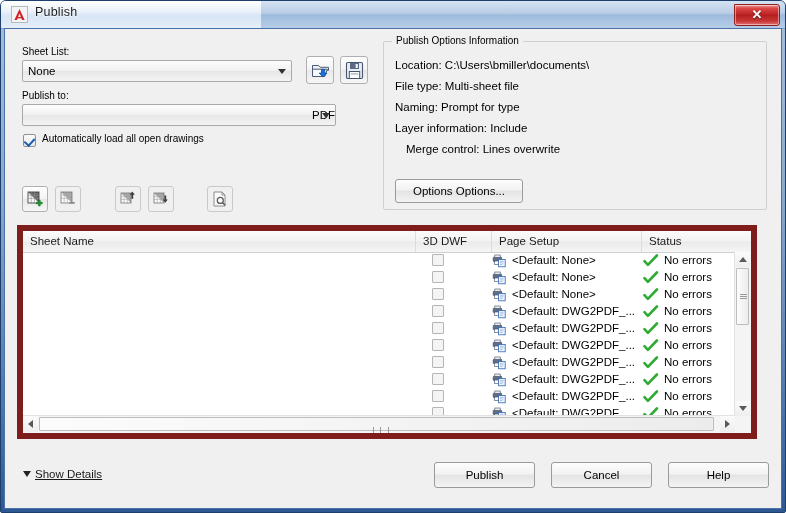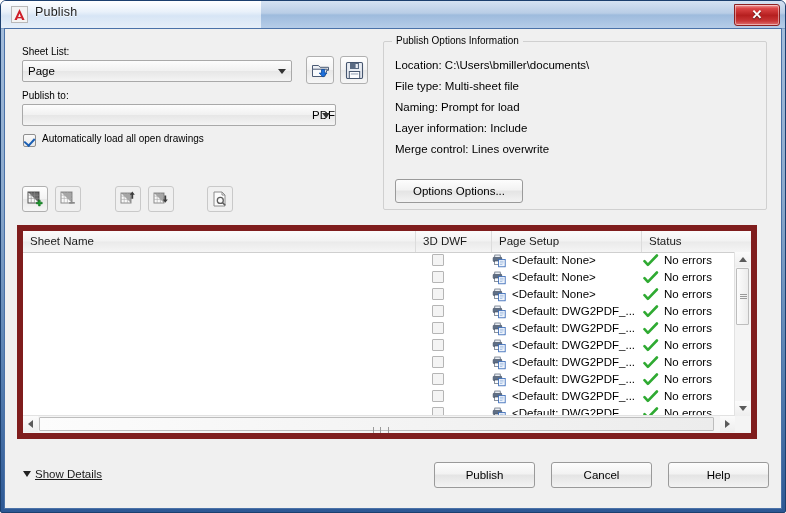--- a/index.html
+++ b/index.html
@@ -206,21 +206,21 @@
     <div id="title-text">Publish</div>
     <div id="close-btn">✕</div>
   </div>
 
   <div id="frame-inner">
 
     <div class="label" style="left:17px; top:17px;">
       <span>Sheet List:</span>
     </div>
     <div class="combo" style="left:17px; top:31px; width:270px;">
-      <span>Page</span>
+      <span>None</span>
       <span class="arrowbox">
           <span class="arrow"></span>
         </span>
     </div>
 
     <div class="iconbtn" style="left:301px; top:27px; width:28px; height:28px;">
       <svg width="19" height="19" viewBox="0 0 19 19">
         <path d="M1.5 4.5h6l1.6 1.8h8.4v3H1.5z" fill="#eef1f6" stroke="#4a5a74" stroke-width="1"></path>
         <path d="M1.5 8.2h14.8l-2.6 7.3H1.5z" fill="#f7f9fc" stroke="#4a5a74" stroke-width="1"></path>
         <path d="M10.5 8.5h3.2v3.6h2.3l-3.9 4-3.9-4h2.3z" fill="#1e6fd9" stroke="#0d4ba0" stroke-width="0.8"></path>
@@ -290,23 +290,23 @@
         <circle cx="9.3" cy="10.4" r="3" fill="none" stroke="#5d5d5d" stroke-width="1.3"></circle>
         <path d="M11.6 12.7l2.6 2.6" stroke="#5d5d5d" stroke-width="1.6"></path>
       </svg>
     </div>
 
     <div class="groupbox" style="left:378px; top:12px; width:384px; height:169px;">
       <div class="groupbox-title">Publish Options Information</div>
     </div>
     <div class="opt-line" style="left:390px; top:30px;">Location:  C:\Users\bmiller\documents\</div>
     <div class="opt-line" style="left:390px; top:51px;">File type: Multi-sheet file</div>
-    <div class="opt-line" style="left:390px; top:72px;">Naming: Prompt for load</div>
+    <div class="opt-line" style="left:390px; top:72px;">Naming: Prompt for type</div>
     <div class="opt-line" style="left:390px; top:93px;">Layer information: Include</div>
-    <div class="opt-line" style="left:390px; top:114px;">Merge control: Lines overwrite</div>
+    <div class="opt-line" style="left:401px; top:114px;">Merge control: Lines overwrite</div>
     <div class="btn" style="left:390px; top:150px; width:128px; height:24px; line-height:23px;">Options Options...</div>
 
     <div id="listwrap" style="left:12px; top:196px; width:740px; height:214px;">
       <div id="grid-header">
         <div class="hcell" style="left:0;   width:393px;">Sheet Name</div>
         <div class="hcell" style="left:393px; width:76px;">3D DWF</div>
         <div class="hcell" style="left:469px; width:150px;">Page Setup</div>
         <div class="hcell" style="left:619px; width:105px; border-right:none;">Status</div>
       </div>
 

